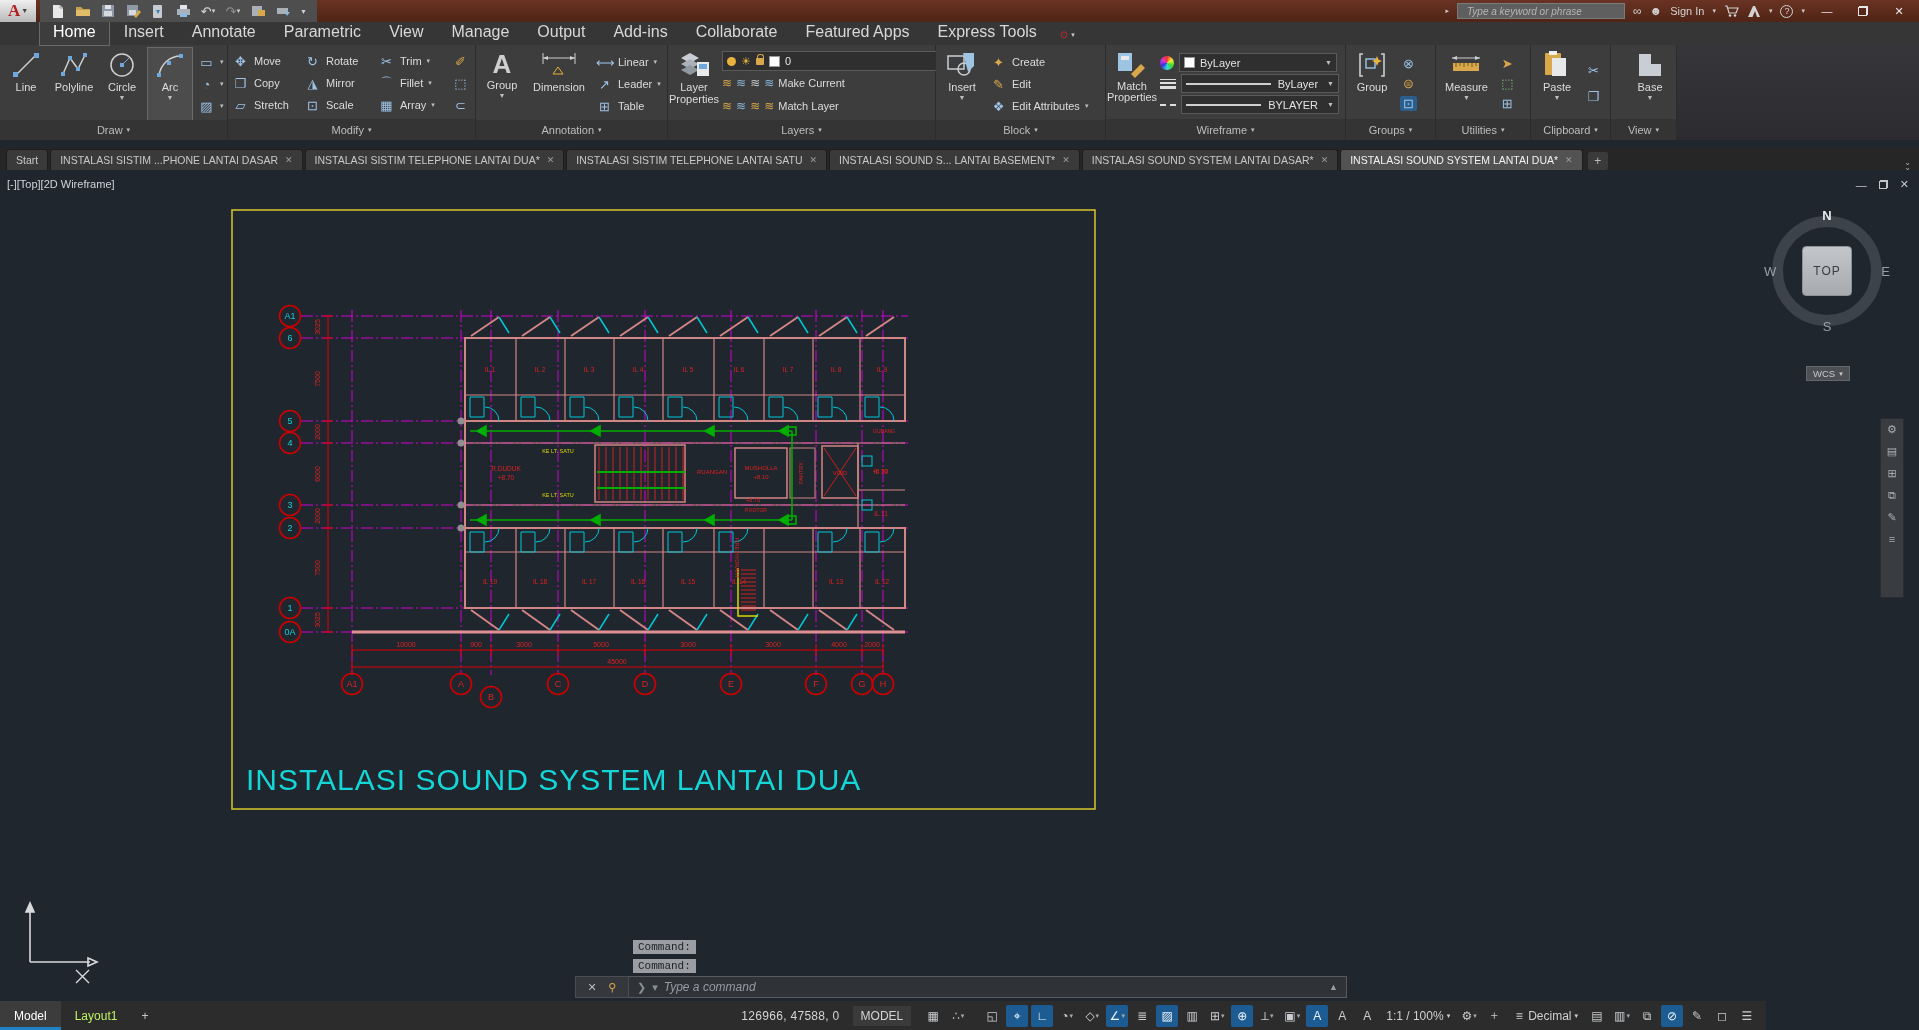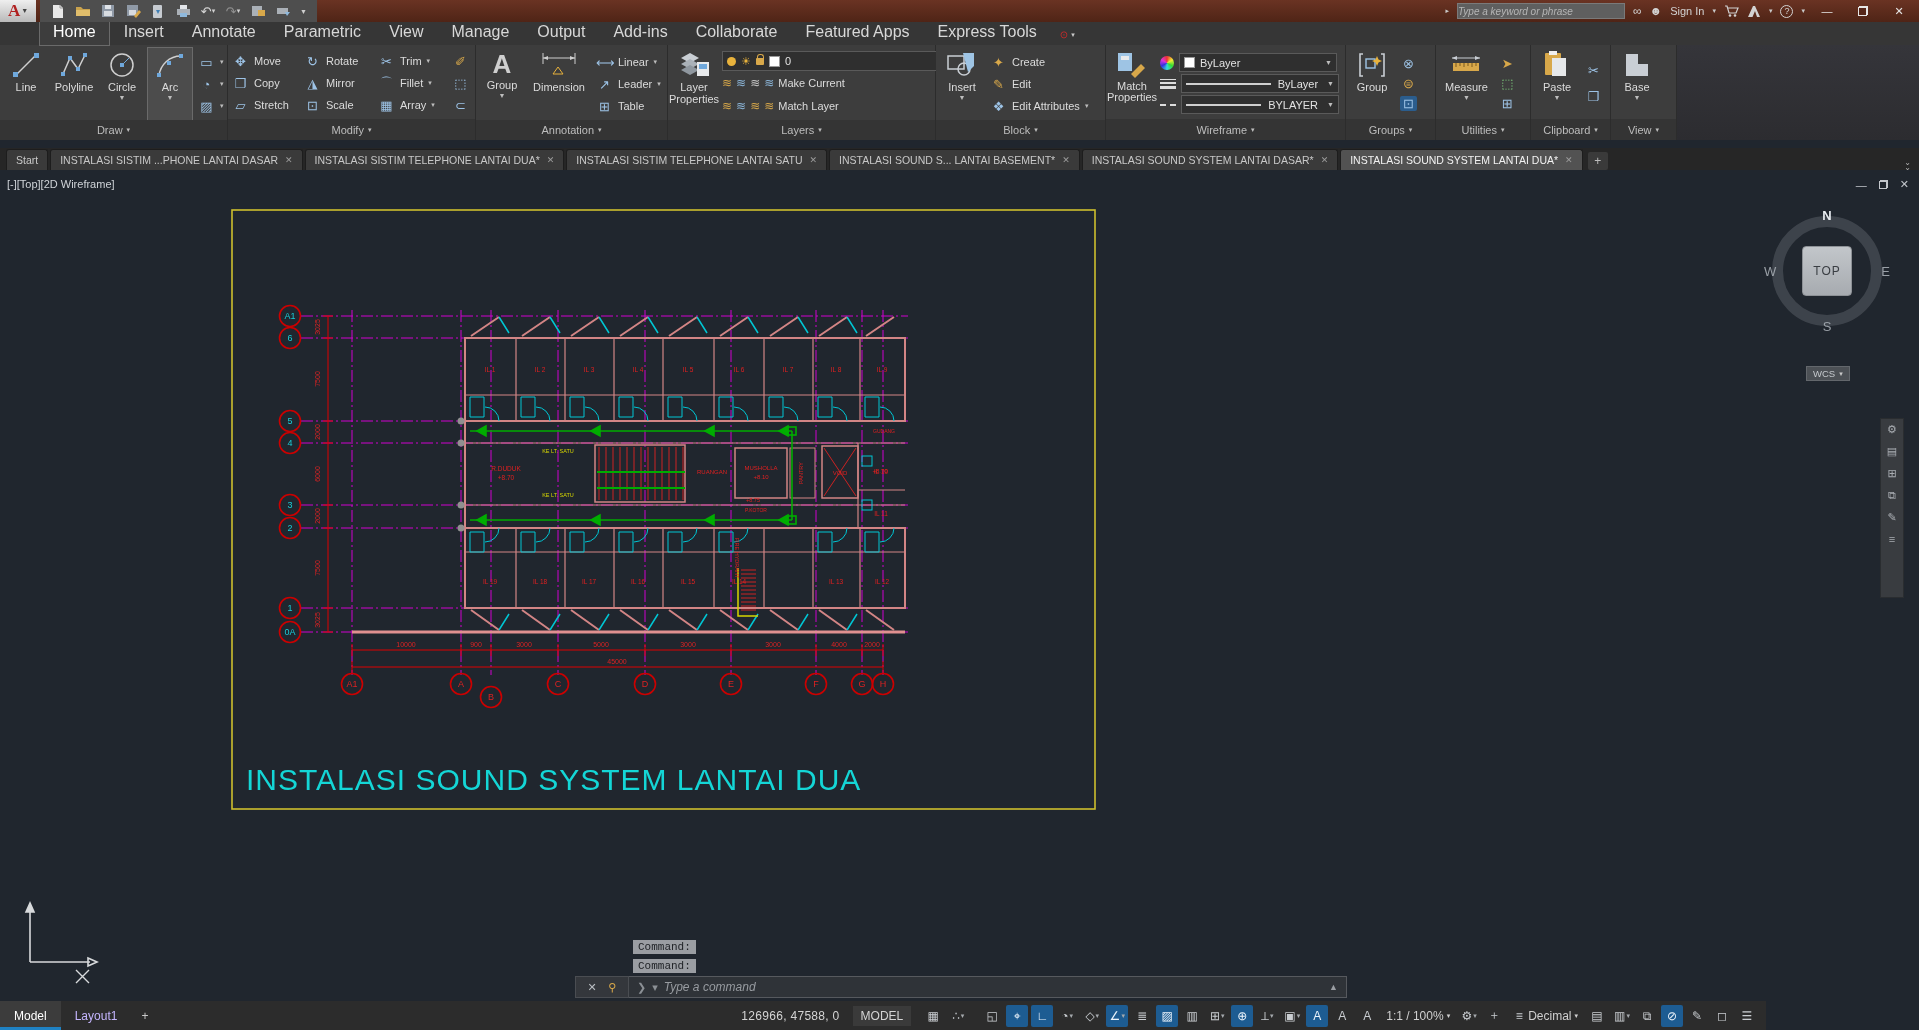--- a/index.html
+++ b/index.html
@@ -9,21 +9,21 @@
   #titlebar{position:absolute;top:0;left:0;width:1919px;height:22px;background:linear-gradient(#6a3323,#4f2416);display:flex;align-items:center;z-index:40}
   #logo{width:36px;height:22px;background:linear-gradient(#efefef,#b9b9b9);display:flex;align-items:center;justify-content:center;font-weight:bold;font-size:17px;color:#b02020;font-family:"Liberation Serif",serif}
   #logo .lg-caret{font-size:7px;color:#444;margin-left:1px}
   #qat{height:22px;background:#4e4e4e;display:flex;align-items:center;gap:9px;padding:0 10px;margin-left:4px}
   .qicon{width:16px;height:16px;display:inline-flex;align-items:center;justify-content:center}
   .qcaret{font-size:7px;color:#cfcfcf}
   .undo-g{color:#d6d6d6;font-size:13px}
   .redo-g{color:#8f8f8f;font-size:13px}
   #title-text{position:absolute;left:0;right:0;text-align:center;font-size:12px;color:#1d1410;pointer-events:none}
   #title-right{margin-left:auto;display:flex;align-items:center;gap:8px;padding-right:6px}
-  #search-box{width:168px;height:16px;background:#5f5f5f;border:1px solid #7a7a7a;color:#bfbfbf;font-style:italic;font-size:10px;padding:0 0}
+  #search-box{width:168px;height:16px;background:#5f5f5f;border:1px solid #7a7a7a;color:#bfbfbf;font-style:italic;font-size:10px;padding:0 9px}
   #search-box::placeholder{color:#b5b5b5}
   .tb-ic{color:#d2d2d2;font-size:12px;display:inline-flex;align-items:center}
   .help-circle{width:13px;height:13px;border:1px solid #d2d2d2;border-radius:50%;font-size:9px;display:inline-flex;align-items:center;justify-content:center;color:#d2d2d2}
   .win-btn{width:28px;height:18px;display:inline-flex;align-items:center;justify-content:center;color:#e6e6e6;font-size:11px}
   .restore-sq{position:relative;width:10px;height:10px}
   .restore-sq::before{content:"";position:absolute;right:0;top:0;width:7px;height:7px;border:1px solid #e6e6e6}
   .restore-sq::after{content:"";position:absolute;left:0;bottom:0;width:7px;height:7px;border:1px solid #e6e6e6;background:#552619}
   .tiny-caret{font-size:7px;color:#c9c9c9}
   
   #ribbon-tabs{position:absolute;top:22px;left:0;width:1919px;height:23px;background:#363636;display:flex;align-items:flex-end;padding-left:40px;gap:2px;z-index:39}
@@ -92,21 +92,21 @@
   .cmd-chip{position:absolute;left:633px;background:#9a9da2;color:#202327;font-family:"Liberation Mono",monospace;font-size:11px;padding:1px 5px;z-index:6}
   #cmd-input{position:absolute;left:575px;top:806px;width:772px;height:22px;display:flex;z-index:6}
   #cmd-tools{width:54px;background:#34373c;border:1px solid #4a4d52;display:flex;align-items:center;justify-content:space-evenly;color:#b9bdc2;font-size:11px}
   #cmd-field{flex:1;background:#2f3338;border:1px solid #56595e;border-left:none;display:flex;align-items:center;gap:6px;padding:0 8px;font-size:12px}
   #cmd-field .prompt{color:#8b9095;font-size:11px}
   #cmd-field .ph{color:#979ba0;font-style:italic}
   #cmd-field .endcaret{margin-left:auto;color:#9a9ea3;font-size:9px}
   
   #statusbar{position:absolute;left:0;bottom:0;width:1766px;height:29px;background:#2c2c2c;display:flex;align-items:center;z-index:41;font-size:12px}
   #model-tabs{display:flex;align-items:stretch;height:29px}
-  .mtab{display:flex;align-items:center;padding:0 14px;color:#c4b5fd;font-size:12px}
+  .mtab{display:flex;align-items:center;padding:0 14px;color:#bef264;font-size:12px}
   .mtab.active{background:#3c3c3c;color:#fff;box-shadow:inset 0 -3px 0 #1f82c4}
   .mtab-plus{display:flex;align-items:center;padding:0 10px;color:#c9c9c9}
   #sb-right{margin-left:auto;display:flex;align-items:center;gap:3px;padding-right:8px}
   #sb-coords{color:#d4d4d4;margin-right:10px;letter-spacing:.3px}
   #sb-model{color:#d4d4d4;background:#3a3a3a;padding:3px 8px;margin-right:8px}
   .sic{min-width:22px;height:22px;border-radius:2px;display:inline-flex;align-items:center;justify-content:center;color:#c9cdd1;font-size:12px;gap:1px;padding:0 2px}
   .sic.on{background:#1d5c92;color:#eaf3fb}
   .sic .c7{font-size:7px;color:#a5a9ad}
   .sb-text{display:inline-flex;align-items:center;gap:3px;color:#d0d0d0;padding:0 5px}
   .sb-sep{width:6px}
@@ -579,21 +579,21 @@
         <span class="sic-g">❐</span>
       </div>
     </div>
     <div class="panel-label">
         <span>Clipboard</span>
         <span class="pl-caret">▾</span>
       </div>
   </div>
 
   <div class="panel" style="width:66px">
-    <div class="panel-tools" style="justify-content:flex-start">
+    <div class="panel-tools" style="justify-content:flex-end">
       <div class="bigbtn">
         <svg width="30" height="30">
             <path d="M4 4h12v10h10v12H4z" fill="#c9ced4"></path>
           </svg>
         <span class="blabel">Base</span>
           <span class="bcaret">▼</span>
       </div>
     </div>
     <div class="panel-label">
         <span>View</span>

